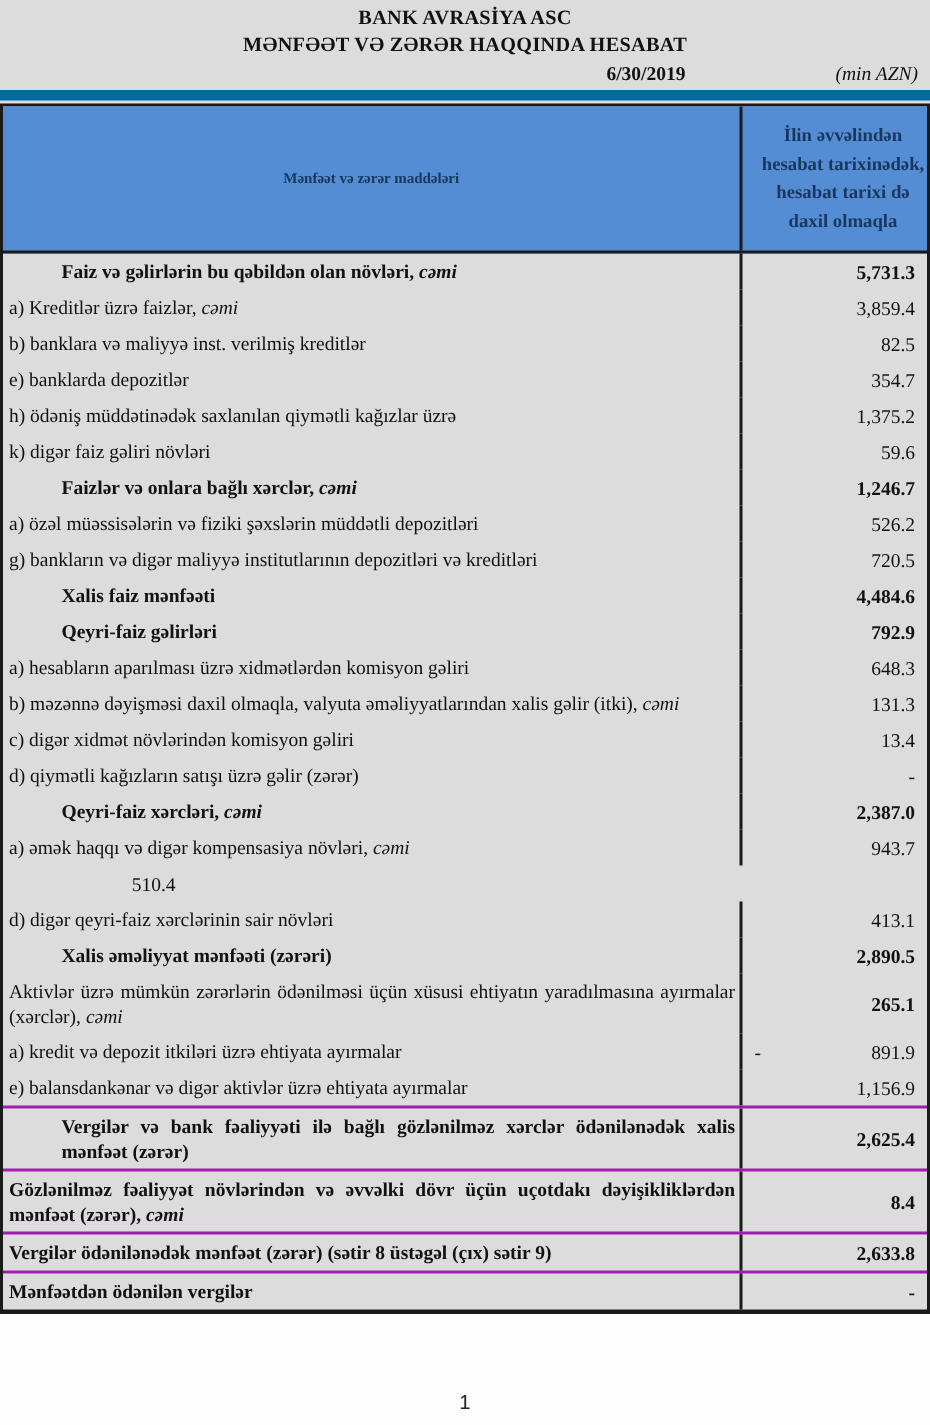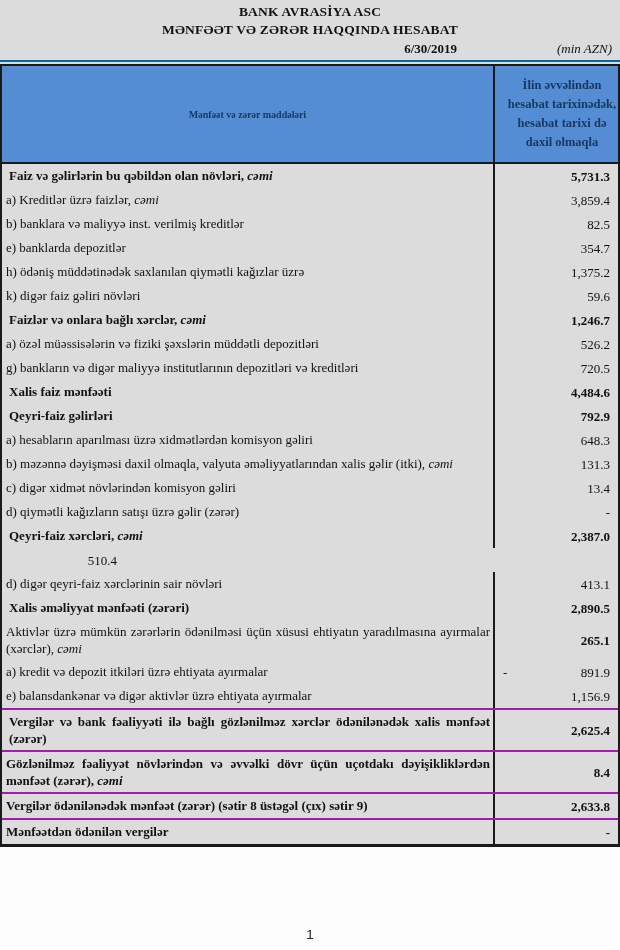--- a/index.html
+++ b/index.html
@@ -5,21 +5,21 @@
   html,body{margin:0;padding:0;}
   body{
     width:620px;height:950px;background:#ffffff;
     font-family:"Liberation Serif","DejaVu Serif",serif;
     color:#111;
     -webkit-font-smoothing:antialiased;
   }
   .page{width:620px;height:950px;display:flex;flex-direction:column;overflow:hidden;}
   .gray-zone{background:#dcdcdc;}
   
-  .doc-header{padding:3px 0 0 0;border-bottom:2px solid #0369a1;}
+  .doc-header{padding:3px 0 0 0;border-bottom:7px solid #0369a1;}
   .title{
     text-align:center;font-weight:bold;font-size:13.5px;line-height:18px;
     letter-spacing:.2px;
   }
   .date-row{
     display:flex;justify-content:flex-end;align-items:baseline;
     font-size:13px;line-height:16px;padding:2px 0 3px 0;
   }
   .date{font-weight:bold;margin-right:100px;}
   .unit{font-style:italic;margin-right:8px;}
@@ -45,21 +45,21 @@
   }
   .th.value span{display:block;width:112px;}
   .tbody{display:block;}
   .trow{display:flex;align-items:stretch;min-height:24px;}
   .trow.thick{border-top:2px solid #a21caf;}
   .cell{font-size:13px;line-height:17px;}
   .cell.label{
     flex:1;padding:3px 3px 3px 4px;
     border-right:2px solid #1a1a1a;
   }
-  .trow.indent .cell.label{padding-left:7px;}
+  .trow.indent .cell.label{padding-left:7px;margin-left:32px;}
   .trow.justify .cell.label{text-align:justify;}
   .cell.value{
     width:107px;display:flex;align-items:center;justify-content:flex-end;
     padding:0 8px;white-space:nowrap;
   }
   .trow.bold .cell.label,.trow.bold .cell.value,.trow.vbold .cell.value{font-weight:bold;}
   .cell.label i{font-style:italic;}
   .minus{margin-right:auto;}
   
   .footer-zone{
@@ -179,20 +179,26 @@
               <span>-</span>
             </div>
           </div>
           <div class="trow bold indent">
             <div class="cell label">Qeyri-faiz xərcləri, <i>cəmi</i></div>
             <div class="cell value">
               <span>2,387.0</span>
             </div>
           </div>
           <div class="trow">
+            <div class="cell label">a) əmək haqqı və digər kompensasiya növləri, <i>cəmi</i></div>
+            <div class="cell value">
+              <span>943.7</span>
+            </div>
+          </div>
+          <div class="trow">
             <div class="cell value">
               <span>510.4</span>
             </div>
           </div>
           <div class="trow">
             <div class="cell label">d) digər qeyri-faiz xərclərinin sair növləri</div>
             <div class="cell value">
               <span>413.1</span>
             </div>
           </div>

